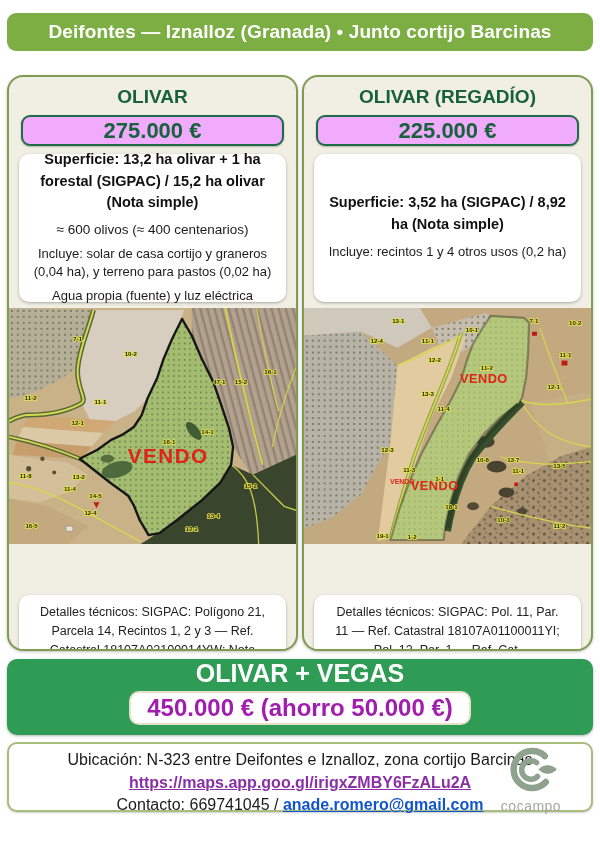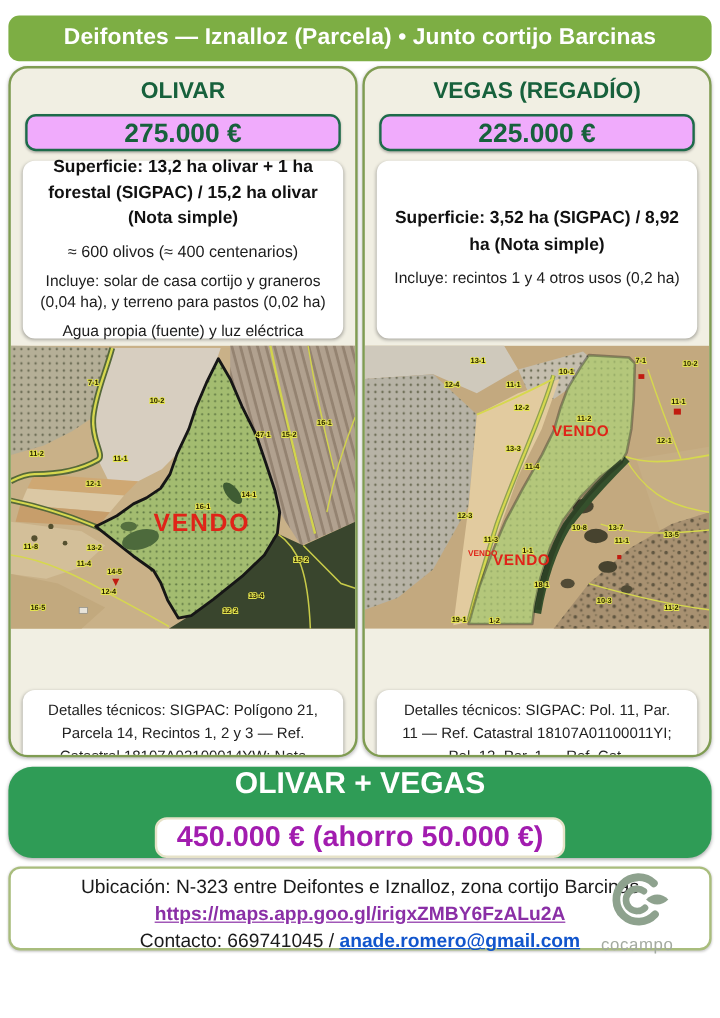--- a/index.html
+++ b/index.html
@@ -5,39 +5,39 @@
   html,body{margin:0;padding:0;background:#ffffff;}
   body{width:600px;height:848px;font-family:"Liberation Sans",sans-serif;overflow:hidden;}
   *{box-sizing:border-box;}
   .page{width:600px;height:848px;padding:6px 7px;position:relative;}
 
   .banner-dark{background:#1a5a38;color:#fff;border-radius:9px;height:49px;
     display:flex;align-items:center;justify-content:center;font-weight:bold;font-size:29px;letter-spacing:.2px;}
   .banner-light{background:#7dae44;color:#fff;border-radius:9px;height:38px;margin-top:7px;
     display:flex;align-items:center;justify-content:center;font-weight:bold;font-size:19px;letter-spacing:.1px;}
 
-  .columns{display:flex;gap:4px;margin-top:4px;}
+  .columns{display:flex;gap:4px;margin-top:24px;}
   .card{flex:1;background:#f1efe3;border:2px solid #7f9c52;border-radius:16px;height:576px;
     overflow:hidden;position:relative;box-shadow:0 1px 3px rgba(0,0,0,.25);}
   .card-heading{text-align:center;color:#17613c;font-size:19px;font-weight:bold;margin:9px 0 7px;}
   .price-box{background:#f0abfc;border:2px solid #1d6b4a;border-radius:9px;margin:0 12px;height:31px;
     display:flex;align-items:center;justify-content:center;color:#17613c;font-weight:bold;font-size:22px;
     box-shadow:0 1px 2px rgba(0,0,0,.25);}
   .desc-box{background:#fff;border-radius:10px;margin:8px 10px 0;height:148px;padding:6px 9px;
     box-shadow:0 1px 3px rgba(0,0,0,.3);display:flex;flex-direction:column;justify-content:center;text-align:center;}
   .desc-line{font-size:13px;color:#1c1c1c;margin:3px 0;line-height:1.35;}
   .desc-line.bold{font-weight:bold;font-size:14.5px;line-height:1.5;color:#111;margin:0 0 4px;}
   .desc-line.mid{font-size:13.5px;}
   .map-wrap{margin-top:6px;height:280px;}
   svg.map{display:block;width:100%;height:236px;}
   .details-box{background:#fff;border-radius:10px;margin:7px 10px;padding:8px 18px;font-size:12.5px;
     text-align:center;line-height:1.5;color:#222;box-shadow:0 1px 3px rgba(0,0,0,.3);}
 
-  .combo{background:#2f9c56;border-radius:20px;margin-top:8px;height:76px;display:flex;flex-direction:column;
-    align-items:center;justify-content:space-between;gap:3px;box-shadow:0 1px 3px rgba(0,0,0,.3);}
+  .combo{background:#2f9c56;border-radius:10px;margin-top:8px;height:76px;display:flex;flex-direction:column;
+    align-items:center;justify-content:flex-start;gap:3px;box-shadow:0 1px 3px rgba(0,0,0,.3);}
   .combo-title{color:#fff;font-weight:bold;font-size:25px;}
   .combo-pill{background:#fff;border:2px solid #e6e2c8;border-radius:10px;padding:1px 16px;
     color:#a21caf;font-weight:bold;font-size:24px;}
 
   .footer{background:#fff;border:2px solid #a9bd7d;border-radius:10px;margin-top:7px;height:70px;
     padding:5px 0 0;text-align:center;font-size:16px;color:#1a1a1a;position:relative;line-height:1.42;
     box-shadow:0 1px 2px rgba(0,0,0,.2);}
   .footer a{cursor:pointer;text-decoration:underline;}
   .link-maps{color:#8a2fa6;font-weight:bold;text-decoration:underline;}
   .link-mail{color:#1155cc;font-weight:bold;text-decoration:underline;}
@@ -54,21 +54,21 @@
   text.vendo-small{font-family:"Liberation Sans",sans-serif;font-size:7px;font-weight:bold;fill:#e02318;
     text-anchor:middle;}
 </style>
 </head>
 <body>
 
 <div class="page">
 
 
   <div class="banner-light">
-    <span>Deifontes — Iznalloz (Parcela) • Junto cortijo Barcinas</span>
+    <span>Deifontes — Iznalloz (Granada) • Junto cortijo Barcinas</span>
   </div>
 
   <div class="columns">
 
     <div class="card">
       <div class="card-heading">OLIVAR</div>
       <div class="price-box">
         <span>275.000 €</span>
       </div>
       <div class="desc-box">
@@ -155,21 +155,21 @@
             <text x="23" y="222" class="parcel">16-5</text>
             <text x="246" y="182" class="parcel">15-2</text>
             <text x="208" y="212" class="parcel">13-4</text>
             <text x="186" y="225" class="parcel">12-2</text>
           </svg>
       </div>
       <div class="details-box">Detalles técnicos: SIGPAC: Polígono 21, Parcela 14, Recintos 1, 2 y 3 — Ref. Catastral 18107A02100014YW; Nota simple: fincas 7638, 8882 y 8883</div>
     </div>
 
     <div class="card">
-      <div class="card-heading">VEGAS (REGADÍO)</div>
+      <div class="card-heading">OLIVAR (REGADÍO)</div>
       <div class="price-box">
         <span>225.000 €</span>
       </div>
       <div class="desc-box">
         <div class="desc-line bold">Superficie: 3,52 ha (SIGPAC) / 8,92 ha (Nota simple)</div>
         <div class="desc-line">Incluye: recintos 1 y 4 otros usos (0,2 ha)</div>
       </div>
       <div class="map-wrap">
         <svg class="map" viewBox="0 0 292 238" preserveAspectRatio="none">
           <rect x="0" y="0" width="292" height="238" fill="#c3a97f"></rect>

